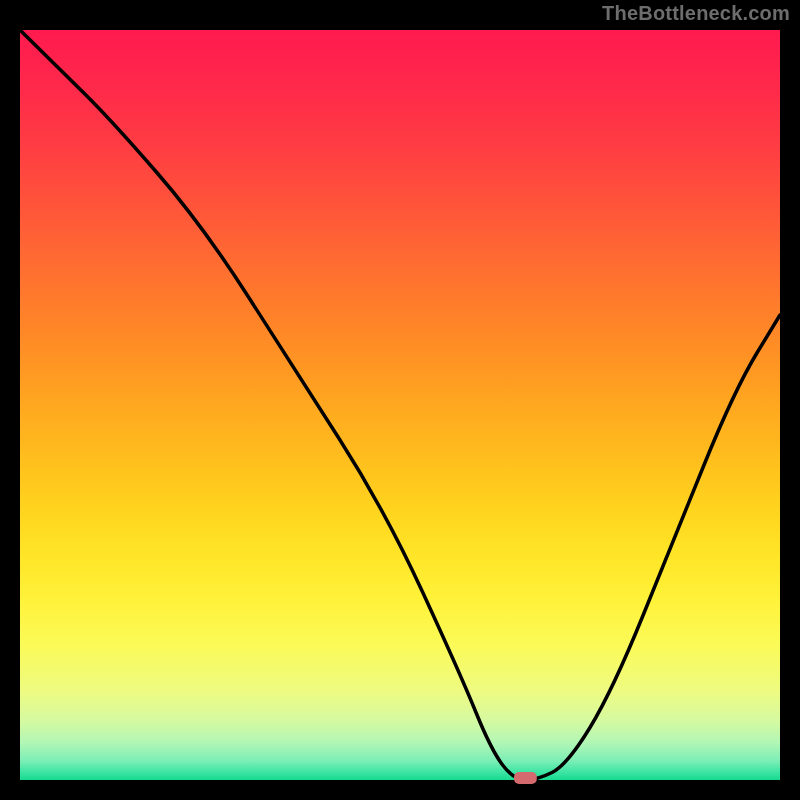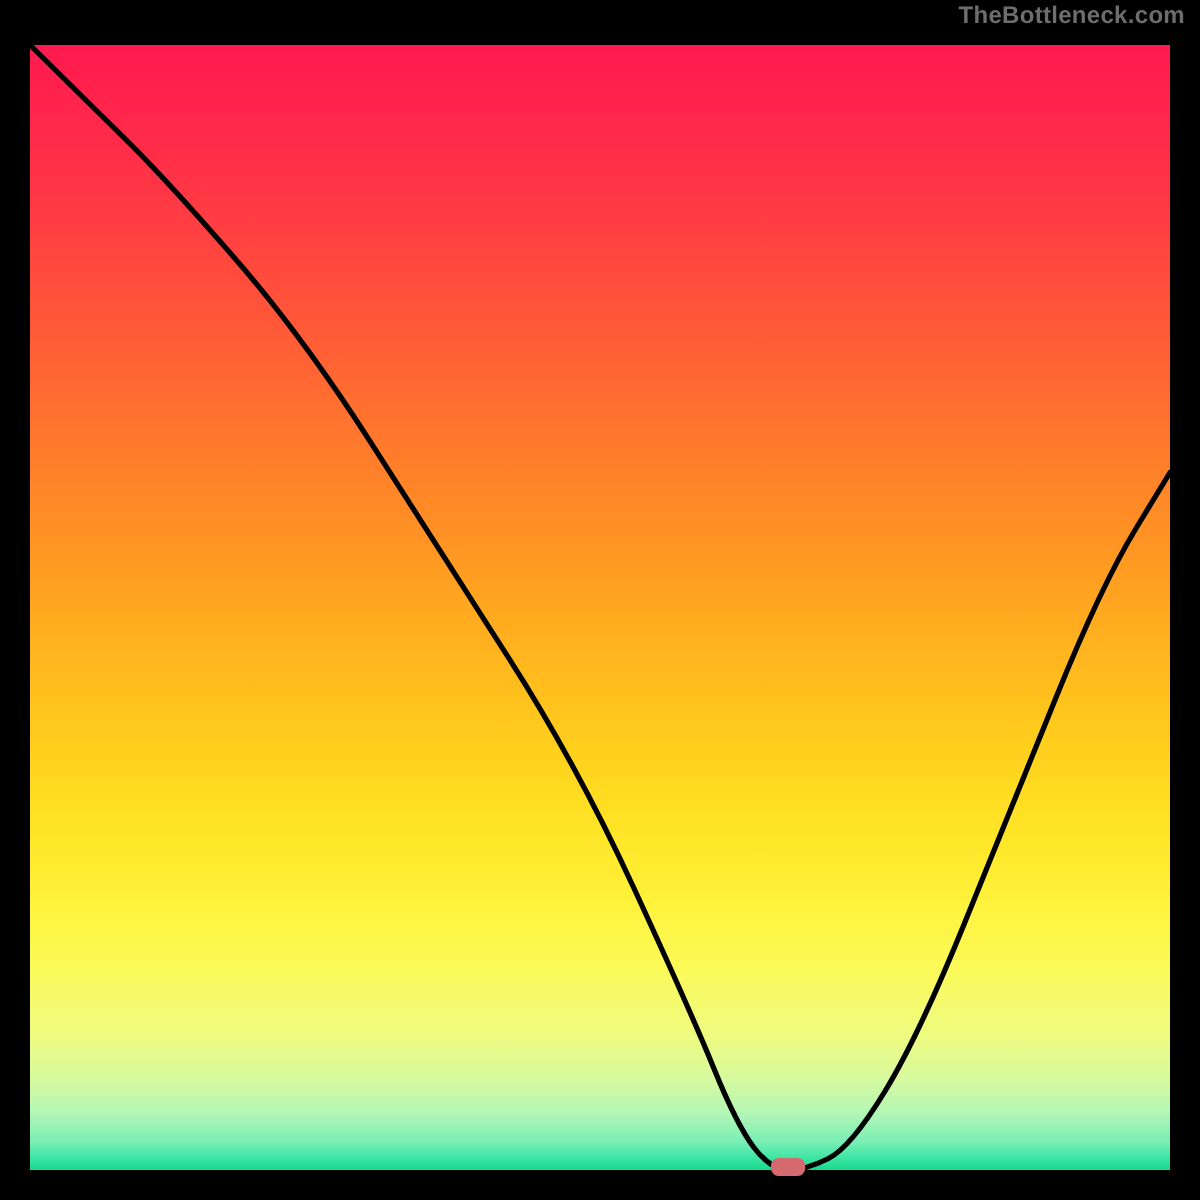--- a/index.html
+++ b/index.html
@@ -15,21 +15,21 @@
     position: relative;
     width: 800px;
     height: 800px;
     background: #000000;
   }
   .watermark {
     position: absolute;
     top: 2px;
     right: 10px;
     color: #6d6d6d;
-    font-size: 16px;
+    font-size: 20px;
     font-weight: 600;
     letter-spacing: 0.2px;
     z-index: 50;
     margin-left: 17px;
   }
   svg.chart {
     position: absolute;
     left: 0;
     top: 0;
     width: 800px;

